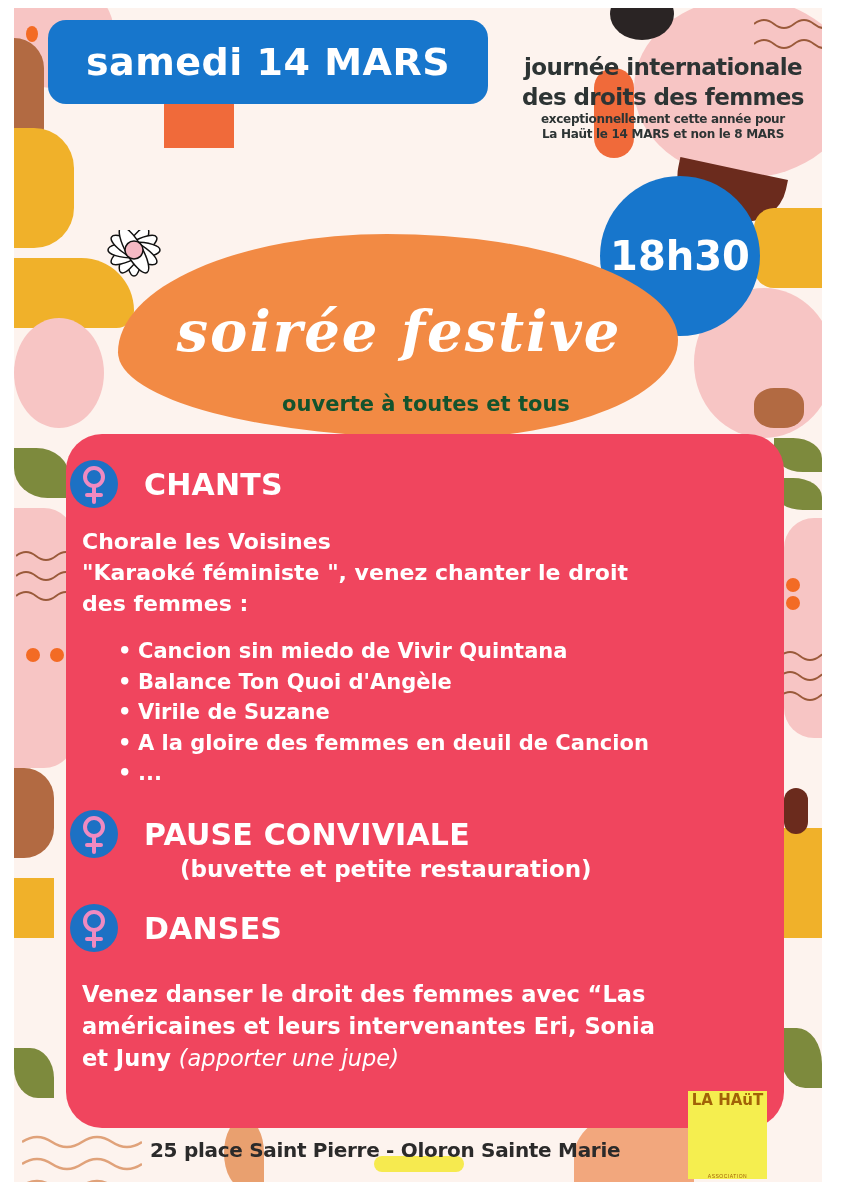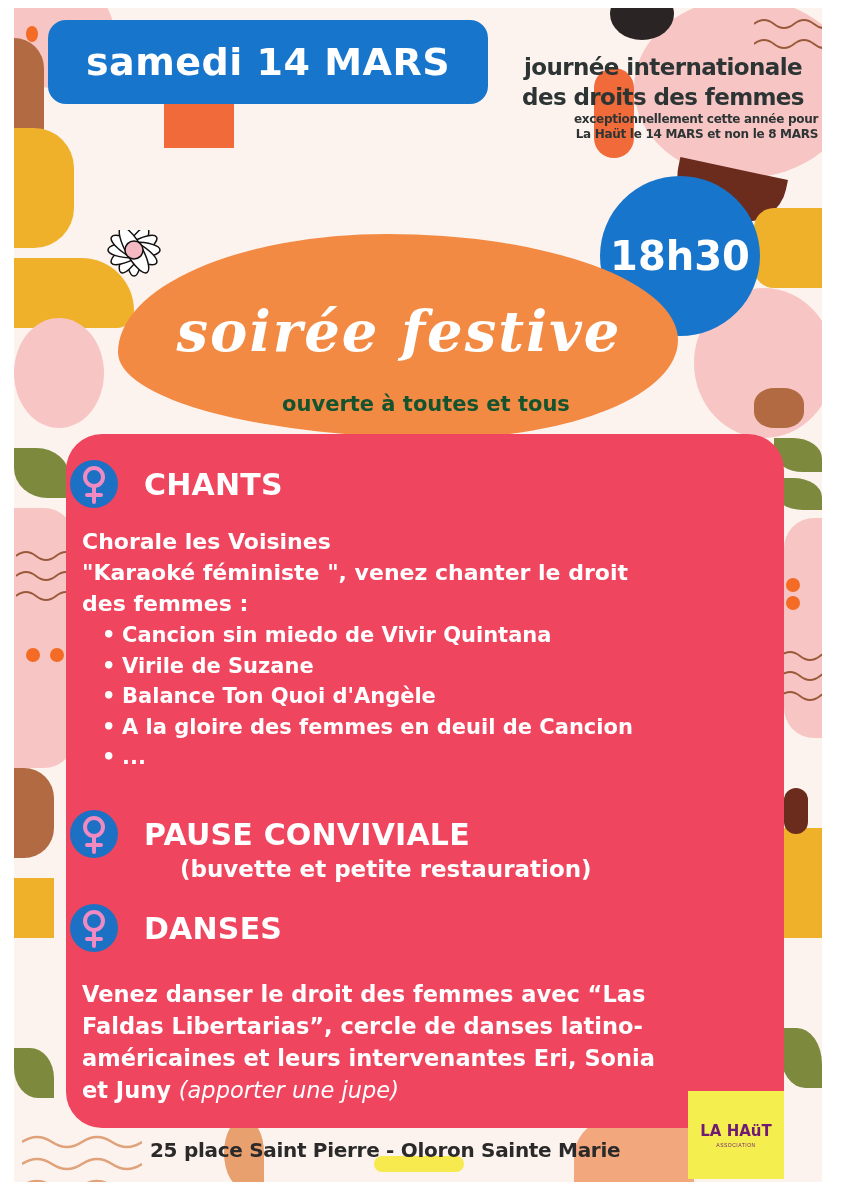--- a/index.html
+++ b/index.html
@@ -37,21 +37,21 @@
     border-radius:50%; background:#1776cc; color:#fff; font-weight:bold;
     display:flex; align-items:center; justify-content:center;
     font-size:40px; font-family:"DejaVu Sans", sans-serif;
   }
   .intl-day {
     position:absolute; left:494px; top:44px; width:310px; text-align:center;
     color:#2d3434; font-family:"DejaVu Sans", sans-serif;
   }
   .intl-day .t1 { font-size:23px; font-weight:bold; line-height:30px; letter-spacing:-0.6px; }
   .intl-day .t2 { font-size:23px; font-weight:bold; line-height:30px; letter-spacing:-0.6px; }
-  .intl-day .note { font-size:12px; font-weight:bold; line-height:15px; text-align:right; letter-spacing:-0.3px; }
+  .intl-day .note { font-size:12px; font-weight:bold; line-height:15px; letter-spacing:-0.3px; }
 
   .orange-blob {
     position:absolute; left:104px; top:226px; width:560px; height:204px;
     background:#f28a44; border-radius:48% 52% 42% 58% / 58% 52% 48% 42%;
   }
   .festive-title {
     position:absolute; left:120px; top:290px; width:530px; text-align:center;
     color:#fff; font-family:"DejaVu Serif", serif; font-style:italic; font-weight:bold;
     font-size:56px; letter-spacing:2px;
   }
@@ -67,32 +67,32 @@
   }
   .section-head {
     position:absolute; left:4px; display:flex; align-items:center;
     font-weight:bold; font-size:30px; letter-spacing:0.2px;gap:22px;
   }
   .venus {
     width:48px; height:48px; border-radius:50%; background:#1d71c4;
     display:flex; align-items:center; justify-content:center; margin-right:4px;
   }
   .body-text { position:absolute; left:16px; font-weight:bold; font-size:22px; line-height:31px; }
-  .bullets { position:absolute; left:36px; top:186px; margin:0; padding:0; list-style:none; font-weight:bold; font-size:21px; line-height:30.5px; }
+  .bullets { position:absolute; left:36px; top:186px; margin:16px; padding:0; list-style:none; font-weight:bold; font-size:21px; line-height:30.5px; }
   .bullets li::before { content:"•"; display:inline-block; width:20px; }
   .italic-light { font-style:italic; font-weight:normal; }
 
   .address {
     position:absolute; left:136px; top:1130px; font-family:"DejaVu Sans", sans-serif;
     font-weight:bold; font-size:20px; color:#2b2a2a; letter-spacing:-0.3px;
   }
   .logo-box {
-    position:absolute; left:674px; top:1083px; width:96px; height:88px;
-    background:#f5ee4f; display:flex; flex-direction:column; align-items:center; justify-content:center;
-    color:#701a75;
+    position:absolute; left:674px; top:1083px; width:79px; height:88px;
+    background:#f5ee4f; display:flex; flex-direction:column; align-items:center; justify-content:space-between;
+    color:#a16207;
   }
   .logo-box .name { font-weight:bold; font-size:15px; font-family:"DejaVu Sans", sans-serif; }
   .logo-box .sub { font-size:5px; letter-spacing:0.5px; margin-top:2px; }
 </style>
 </head>
 <body>
 
 <div class="poster">
 
   <div class="deco blob-pink" style="left:-20px;top:-30px;width:120px;height:110px;"></div>
@@ -205,22 +205,22 @@
     </div>
 
     <div class="body-text" style="top:92px;">
       <div>Chorale les Voisines</div>
       <div>"Karaoké féministe ", venez chanter le droit</div>
       <div>des femmes :</div>
     </div>
 
     <ul class="bullets">
       <li>Cancion sin miedo de Vivir Quintana</li>
+      <li>Balance Ton Quoi d'Angèle</li>
       <li>Virile de Suzane</li>
-      <li>Balance Ton Quoi d'Angèle</li>
       <li>A la gloire des femmes en deuil de Cancion</li>
       <li>...</li>
     </ul>
 
     <div class="section-head" style="top:376px;">
       <span class="venus">
         <svg width="30" height="40" viewBox="0 0 30 40">
             <g fill="none" stroke="#f08ac0" stroke-width="4" stroke-linecap="round">
               <circle cx="15" cy="13" r="9"></circle>
               <line x1="15" y1="22" x2="15" y2="38"></line>
@@ -240,21 +240,20 @@
               <line x1="15" y1="22" x2="15" y2="38"></line>
               <line x1="8" y1="31" x2="22" y2="31"></line>
             </g>
           </svg>
       </span>
       <span>DANSES</span>
     </div>
 
     <div class="body-text" style="top:544px;font-size:22.5px;line-height:32px;">
       <div>Venez danser le droit des femmes avec “Las</div>
-      <div>Faldas  Libertarias”, cercle de danses latino-</div>
       <div>américaines et leurs intervenantes Eri, Sonia</div>
       <div><span>et Juny</span> <span class="italic-light">(apporter une jupe)</span></div>
     </div>
   </div>
 
   <div class="address">25 place Saint Pierre - Oloron Sainte Marie</div>
   <div class="logo-box">
     <div class="name">LA HAüT</div>
     <div class="sub">ASSOCIATION</div>
   </div>

